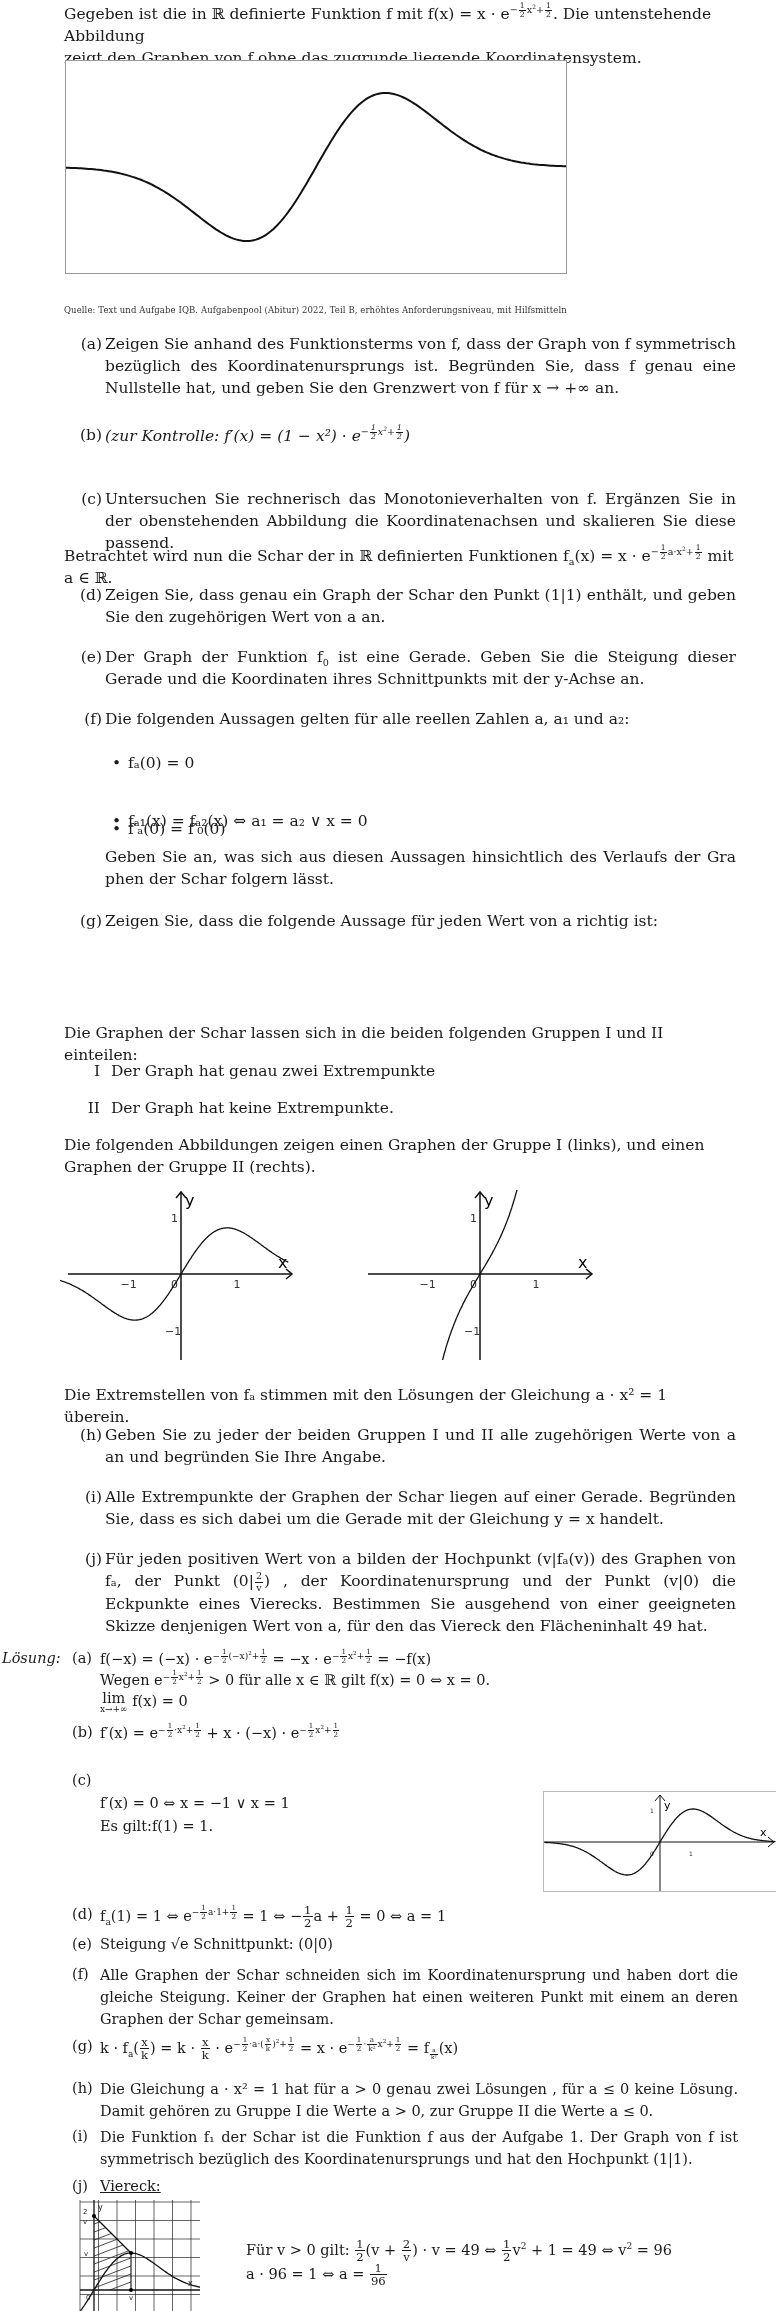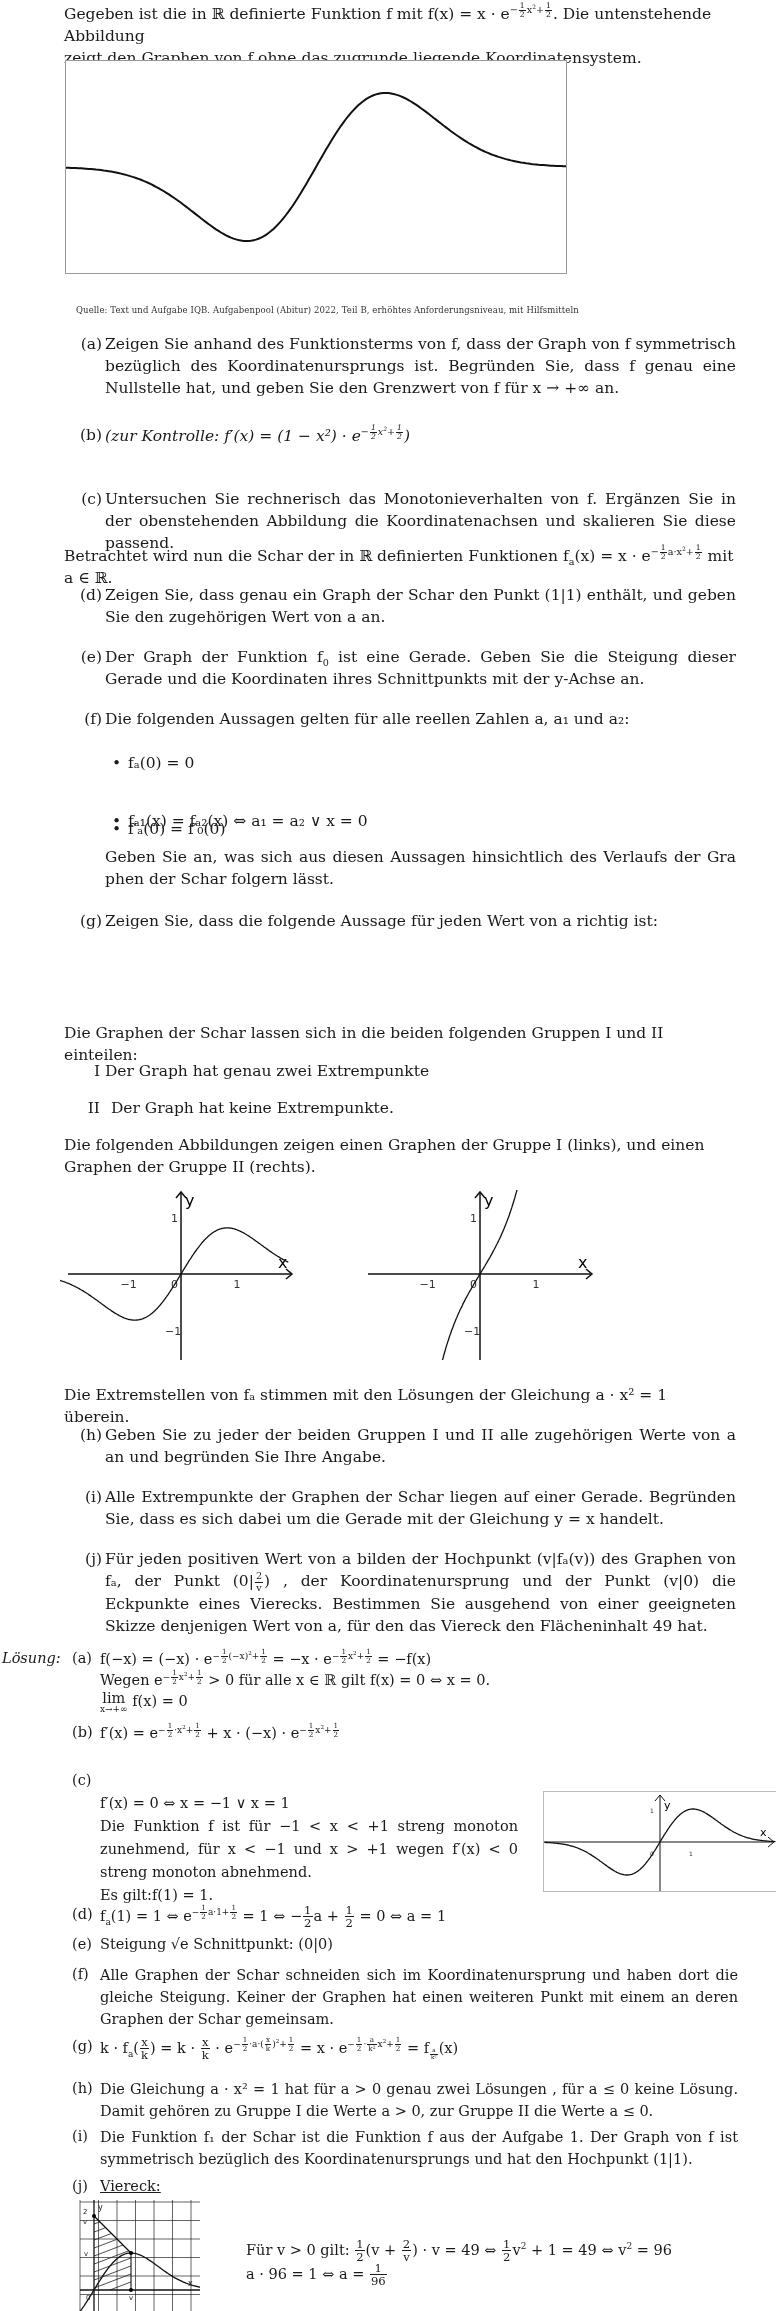--- a/index.html
+++ b/index.html
@@ -11,21 +11,21 @@
   .item .lab{position:absolute;left:12px;width:26px;text-align:right;}
   .item .body{position:absolute;left:41px;width:631px;text-align:justify;}
   .it{font-style:italic;}
   sup,sub{font-size:0.62em;line-height:0;}
   .frac{display:inline-block;vertical-align:middle;text-align:center;font-size:0.62em;line-height:1.05;margin:0 1px;}
   .frac .n{display:block;border-bottom:1px solid #1a1a1a;padding:0 1px;}
   .frac .d{display:block;padding:0 1px;}
   .frac-big{font-size:0.8em;}
   .supfrac{display:inline-block;vertical-align:super;font-size:0.62em;line-height:1;}
   .supfrac .frac{font-size:0.8em;}
-  .source{position:absolute;left:64px;top:305px;font-size:8.5px;color:#333;letter-spacing:0.1px;margin-left:12px;}
+  .source{position:absolute;left:64px;top:305px;font-size:8.5px;color:#333;letter-spacing:0.1px;}
   .bul{position:absolute;left:128px;line-height:22px;}
   .bul::before{content:"\2022";position:absolute;left:-16px;}
   .graph-box{position:absolute;border:1px solid #999;background:#fff;}
   svg text{font-family:"DejaVu Sans","Liberation Sans",sans-serif;}
   .sol{position:absolute;line-height:20px;font-size:14.5px;}
   .limsub{display:inline-block;vertical-align:top;text-align:center;line-height:1;}
   .limsub .l{display:block;}
   .limsub .s{display:block;font-size:0.62em;}
 </style>
 </head>
@@ -87,21 +87,21 @@
 <div class="item" style="top:910px;">
   <span class="lab">(g)</span>
   <div class="body">
     <div>Zeigen Sie, dass die folgende Aussage für jeden Wert von a richtig ist:</div>
   </div>
 </div>
 
 <div class="p" style="top:1022px;">Die Graphen der Schar lassen sich in die beiden folgenden Gruppen I und II einteilen:</div>
 <div class="abs" style="left:86px;top:1060px;line-height:22px;">
   <span style="display:inline-block;width:14px;text-align:right;">I</span>
-  <span style="">Der Graph hat genau zwei Extrempunkte</span>
+  <span style="margin-left:6px;">Der Graph hat genau zwei Extrempunkte</span>
 </div>
 <div class="abs" style="left:86px;top:1097px;line-height:22px;">
   <span style="display:inline-block;width:14px;text-align:right;">II</span>
   <span style="margin-left:6px;">Der Graph hat keine Extrempunkte.</span>
 </div>
 <div class="p" style="top:1134px;">Die folgenden Abbildungen zeigen einen Graphen der Gruppe I (links), und einen Graphen der Gruppe II (rechts).</div>
 
 <svg class="abs" style="left:60px;top:1190px;" width="250" height="170" id="g1">
     <line x1="8" y1="84" x2="232" y2="84" stroke="#111" stroke-width="1.5"></line>
     <path d="M226 79 L232 84 L226 89" fill="none" stroke="#111" stroke-width="1.5"></path>
@@ -154,21 +154,20 @@
   <div>Wegen e<span class="supfrac">−<span class="frac"><span class="n">1</span><span class="d">2</span></span>x<sup>2</sup>+<span class="frac"><span class="n">1</span><span class="d">2</span></span></span> &gt; 0 für alle x ∈ ℝ gilt f(x) = 0 ⇔ x = 0.</div>
   <div><span class="limsub"><span class="l">lim</span><span class="s">x→+∞</span></span><span> f(x) = 0</span></div>
 </div>
 
 <div class="sol" style="left:72px;top:1722px;">(b)</div>
 <div class="sol" style="left:100px;top:1722px;">f′(x) = e<span class="supfrac">−<span class="frac"><span class="n">1</span><span class="d">2</span></span>·x<sup>2</sup>+<span class="frac"><span class="n">1</span><span class="d">2</span></span></span> + x · (−x) · e<span class="supfrac">−<span class="frac"><span class="n">1</span><span class="d">2</span></span>x<sup>2</sup>+<span class="frac"><span class="n">1</span><span class="d">2</span></span></span></div>
 
 <div class="sol" style="left:72px;top:1770px;">(c)</div>
 <div class="sol" style="left:100px;top:1792px;width:418px;text-align:justify;line-height:23px;">
   <div>f′(x) = 0 ⇔ x = −1 ∨ x = 1</div>
-  <div>Die Funktion f ist für −1 &lt; x &lt; +1 streng monoton zunehmend, für x &lt; −1 und x &gt; +1 wegen f′(x) &lt; 0 streng monoton abnehmend.</div>
   <div>Es gilt:f(1) = 1.</div>
 </div>
 <div class="graph-box" style="left:543px;top:1791px;width:232px;height:99px;border-color:#bbb;">
   <svg width="232" height="99" id="gsol">
       <line x1="0" y1="50" x2="230" y2="50" stroke="#111" stroke-width="1"></line>
       <path d="M224 45 L230 50 L224 55" fill="none" stroke="#111" stroke-width="1"></path>
       <line x1="116" y1="99" x2="116" y2="3" stroke="#111" stroke-width="1"></line>
       <path d="M111 9 L116 3 L121 9" fill="none" stroke="#111" stroke-width="1"></path>
       <text x="216" y="44" font-size="11">x</text>
       <text x="120" y="17" font-size="11">y</text>

